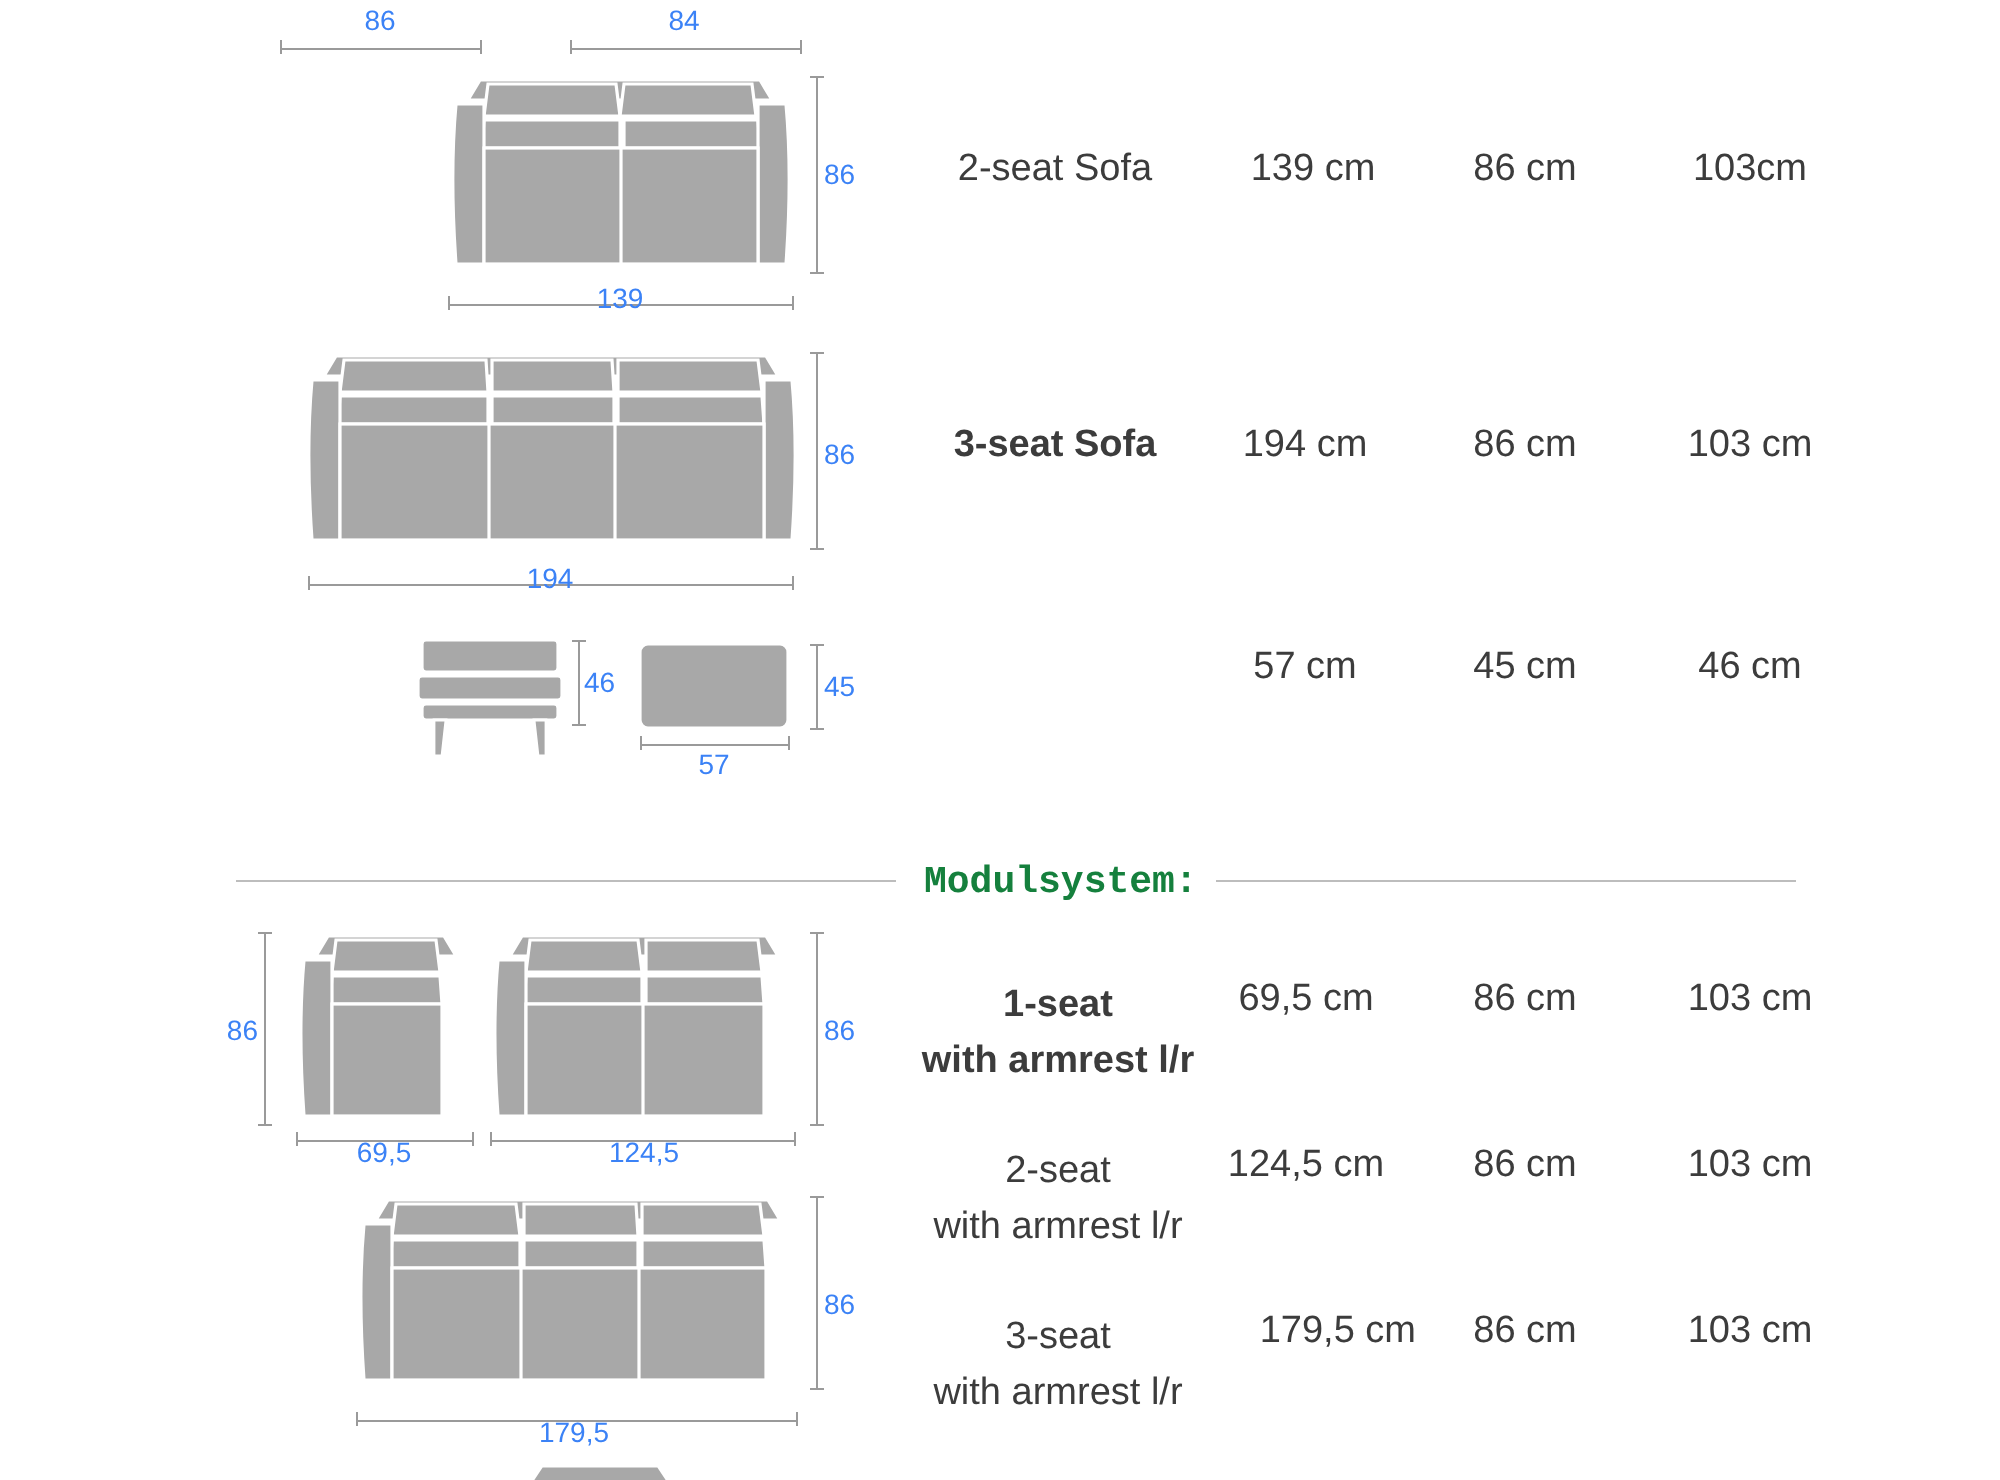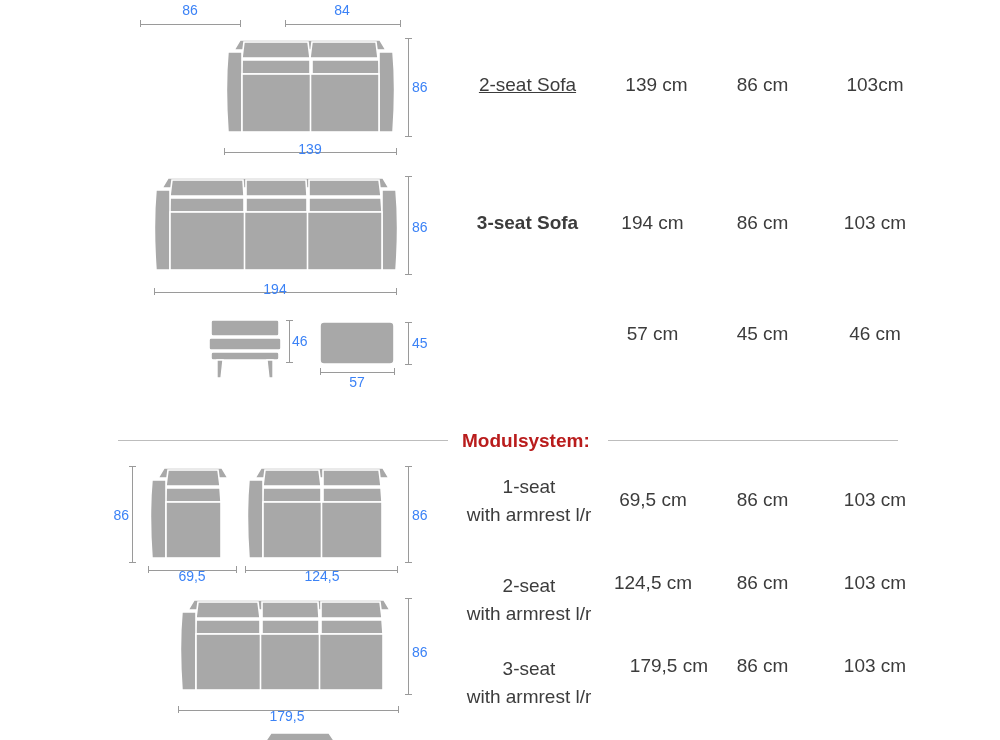--- a/index.html
+++ b/index.html
@@ -73,22 +73,23 @@
   
   .divider-line {
     position: absolute;
     height: 1px;
     background: #bdbdbd;
   }
   .section-title {
     position: absolute;
     font-size: 19px;
     font-weight: bold;
-    color: #b91c1c;
+    color: #15803d;
     white-space: nowrap;
+    font-family: Liberation Mono, monospace;
   }
 
   .two-line {
     line-height: 1.45;
     text-align: center;
   }
 </style>
 </head>
 <body>
 
@@ -127,21 +128,21 @@
   <div class="vline" style="left:408px; top:38px; height:98px;"></div>
   <div class="tick-h" style="left:405px; top:38px;"></div>
   <div class="tick-h" style="left:405px; top:136px;"></div>
   <div class="dim-text abs" style="left:412px; top:79px; width:30px; text-align:left;">86</div>
 
   <div class="hline" style="left:224px; top:152px; width:172px;"></div>
   <div class="tick-v" style="left:224px; top:148px;"></div>
   <div class="tick-v" style="left:396px; top:148px;"></div>
   <div class="dim-text abs" style="left:270px; top:141px; width:80px;">139</div>
 
-  <div class="spec-text spec-name abs" style="left:455px; top:74px; width:145px;text-decoration:underline;">2-seat Sofa</div>
+  <div class="spec-text spec-name abs" style="left:455px; top:74px; width:145px;">2-seat Sofa</div>
   <div class="spec-text spec-val abs" style="left:604px; top:74px; width:105px;">139 cm</div>
   <div class="spec-text spec-val abs" style="left:710px; top:74px; width:105px;">86 cm</div>
   <div class="spec-text spec-val abs" style="left:820px; top:74px; width:110px;">103cm</div>
 
   <div class="sofa" style="left:150px; top:172px;">
     <svg width="250" height="110" viewBox="0 0 250 110">
       <path d="M12,16 L18,6 L233,6 L239,16 Z" fill="#a8a8a8" stroke="#ffffff" stroke-width="1.6"></path>
       <path d="M22,8 L93,8 L94,24 L20,24 Z" fill="#a8a8a8" stroke="#ffffff" stroke-width="1.6"></path>
       <path d="M96,8 L156,8 L157,24 L96,24 Z" fill="#a8a8a8" stroke="#ffffff" stroke-width="1.6"></path>
       <path d="M159,8 L229,8 L231,24 L159,24 Z" fill="#a8a8a8" stroke="#ffffff" stroke-width="1.6"></path>
@@ -267,21 +268,21 @@
   <div class="tick-v" style="left:178px; top:706px;"></div>
   <div class="tick-v" style="left:398px; top:706px;"></div>
   <div class="dim-text abs" style="left:250px; top:708px; width:74px;">179,5</div>
 
   <div class="sofa" style="left:255px; top:730px;">
     <svg width="90" height="12" viewBox="0 0 90 12">
       <path d="M10,12 L16,3 L74,3 L80,12 Z" fill="#a8a8a8" stroke="#ffffff" stroke-width="1.4"></path>
     </svg>
   </div>
 
-  <div class="abs two-line spec-text" style="left:455px; top:473px; width:148px;">
+  <div class="abs two-line spec-text" style="left:455px; top:489px; width:148px;font-weight:bold;">
     <div>1-seat</div>
     <div>with armrest l/r</div>
   </div>
   <div class="spec-text spec-val abs" style="left:598px; top:489px; width:110px;">69,5 cm</div>
   <div class="spec-text spec-val abs" style="left:710px; top:489px; width:105px;">86 cm</div>
   <div class="spec-text spec-val abs" style="left:820px; top:489px; width:110px;">103 cm</div>
 
   <div class="abs two-line spec-text" style="left:455px; top:572px; width:148px;">
     <div>2-seat</div>
     <div>with armrest l/r</div>

